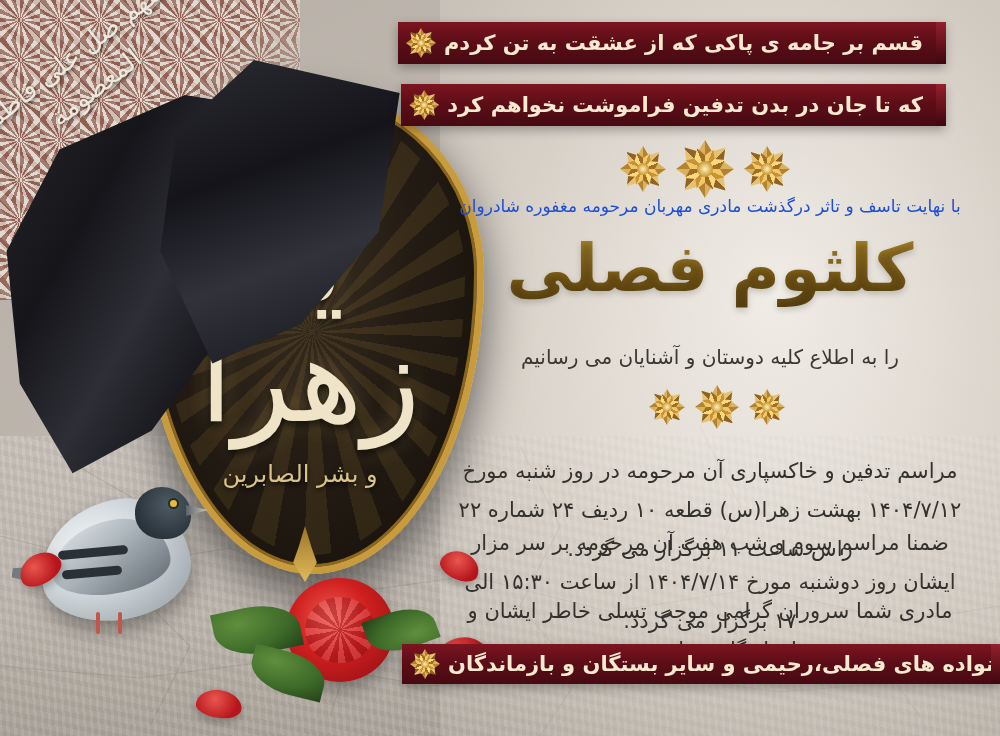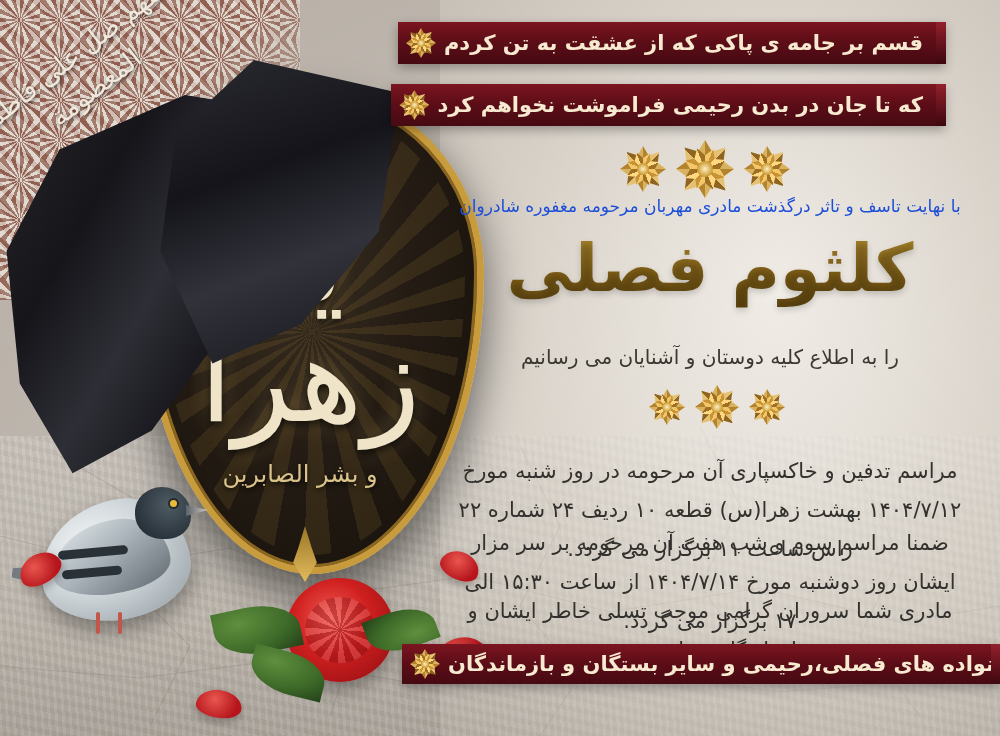--- a/index.html
+++ b/index.html
@@ -455,21 +455,21 @@
         <i></i>
         <b></b>
       </span>
     <span>قسم بر جامه ی پاکی که از عشقت به تن کردم</span>
   </div>
   <div class="ribbon" style="top:84px; right:55px; height:42px;">
     <span class="rosette ribbon-rosette">
         <i></i>
         <b></b>
       </span>
-    <span>که تا جان در بدن رحیمی فراموشت نخواهم کرد</span>
+    <span>که تا جان در بدن تدفین فراموشت نخواهم کرد</span>
   </div>
 
   <div class="rosette-row" style="top:140px; right:210px;">
     <span class="rosette">
         <i></i>
         <b></b>
       </span>
     <span class="rosette" style="width:58px;height:58px;">
         <i></i>
         <b></b>

